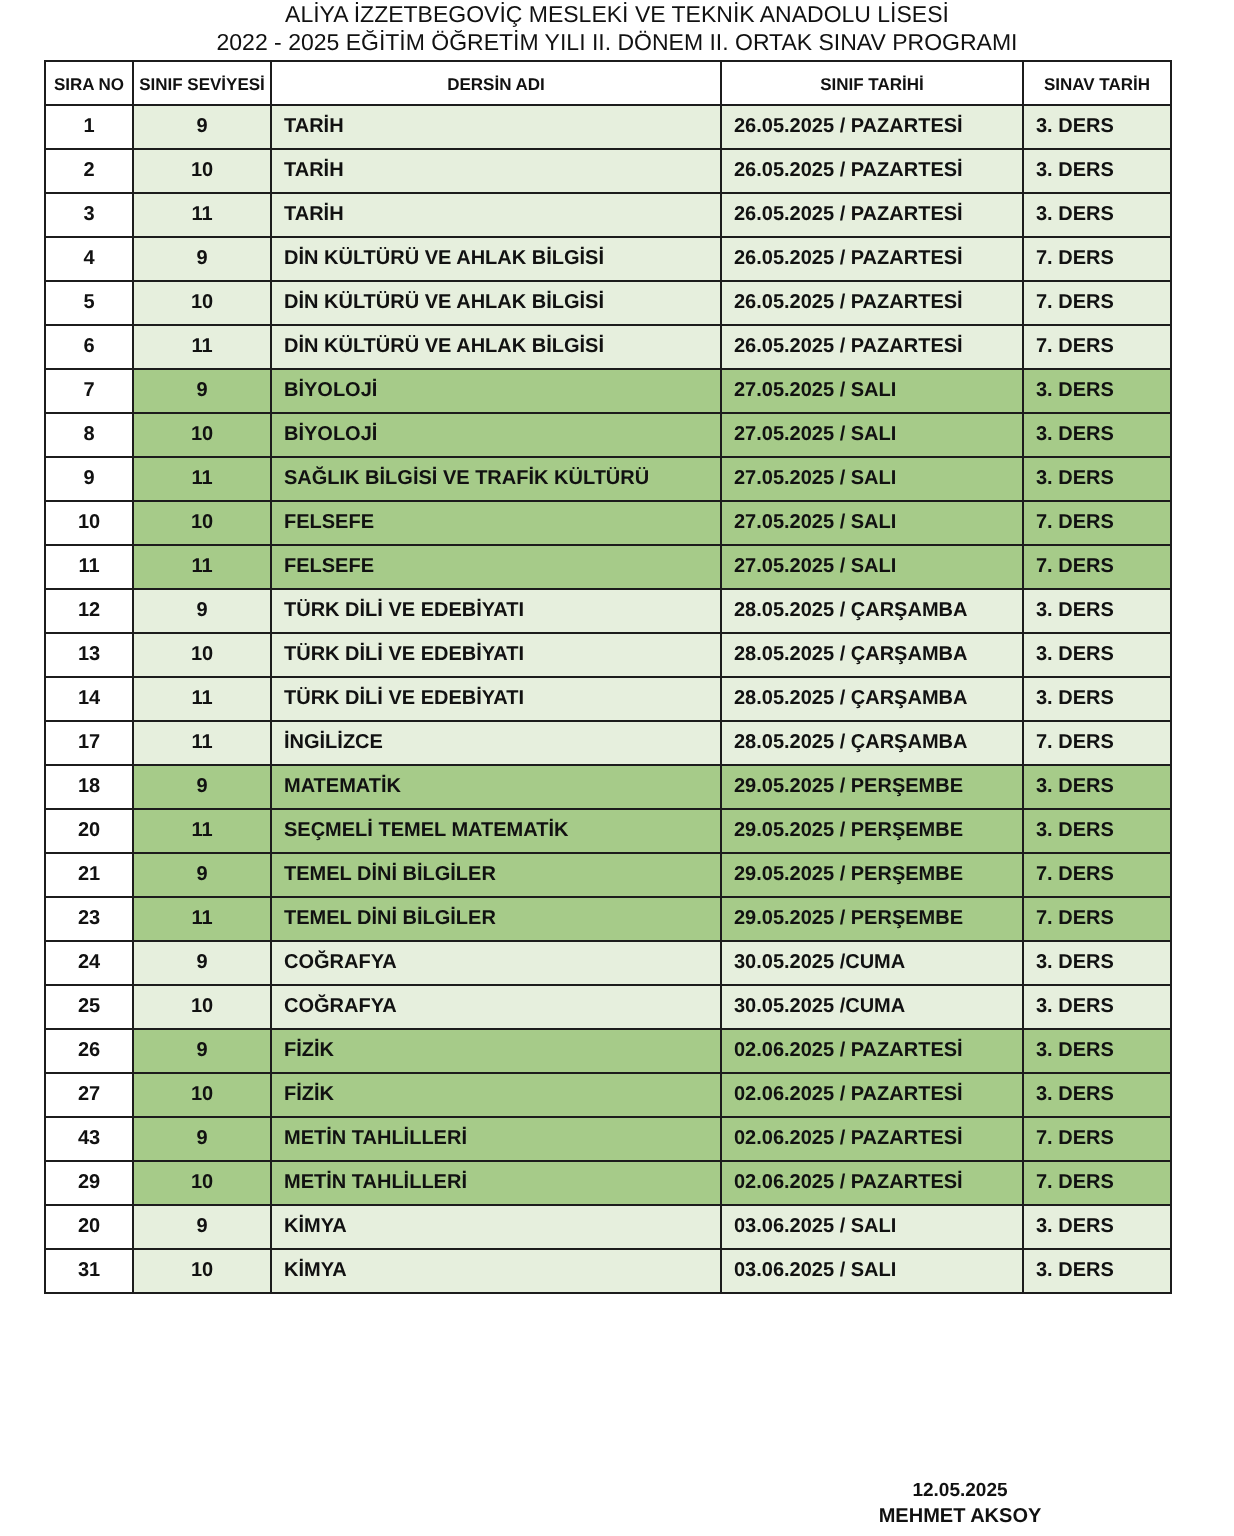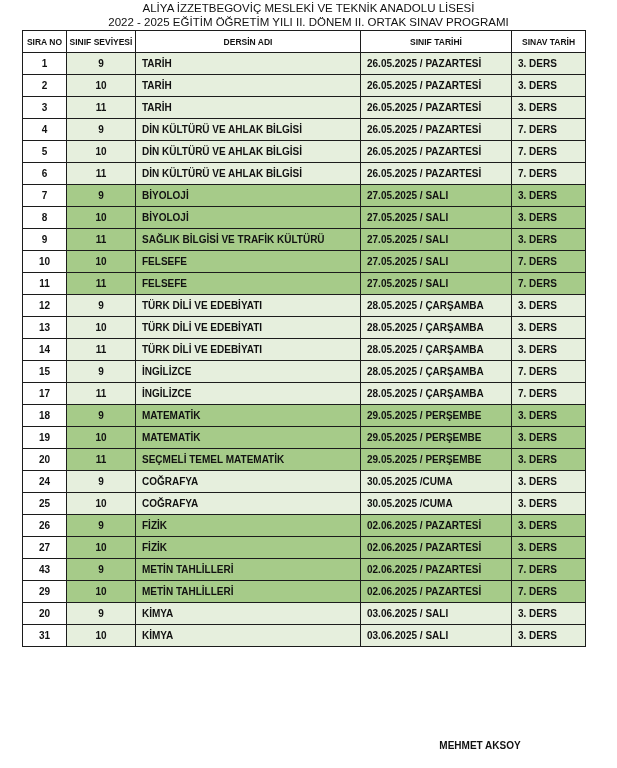--- a/index.html
+++ b/index.html
@@ -187,53 +187,53 @@
     <td class="c-period">3. DERS</td>
   </tr>
       <tr class="data-row shade-light">
     <td class="c-no">14</td>
     <td class="c-grade">11</td>
     <td class="c-subject">TÜRK DİLİ VE EDEBİYATI</td>
     <td class="c-date">28.05.2025 / ÇARŞAMBA</td>
     <td class="c-period">3. DERS</td>
   </tr>
       <tr class="data-row shade-light">
-    <td class="c-no">15</td>
-    <td class="c-grade">9</td>
+    <td class="c-no">17</td>
+    <td class="c-grade">11</td>
     <td class="c-subject">İNGİLİZCE</td>
     <td class="c-date">28.05.2025 / ÇARŞAMBA</td>
     <td class="c-period">7. DERS</td>
   </tr>
-      <tr class="data-row shade-light">
-    <td class="c-no">17</td>
-    <td class="c-grade">11</td>
-    <td class="c-subject">İNGİLİZCE</td>
-    <td class="c-date">28.05.2025 / ÇARŞAMBA</td>
-    <td class="c-period">7. DERS</td>
-  </tr>
       <tr class="data-row shade-medium">
     <td class="c-no">18</td>
     <td class="c-grade">9</td>
     <td class="c-subject">MATEMATİK</td>
     <td class="c-date">29.05.2025 / PERŞEMBE</td>
     <td class="c-period">3. DERS</td>
   </tr>
       <tr class="data-row shade-medium">
-    <td class="c-no">19</td>
-    <td class="c-grade">10</td>
-    <td class="c-subject">MATEMATİK</td>
-    <td class="c-date">29.05.2025 / PERŞEMBE</td>
-    <td class="c-period">3. DERS</td>
-  </tr>
-      <tr class="data-row shade-medium">
     <td class="c-no">20</td>
     <td class="c-grade">11</td>
     <td class="c-subject">SEÇMELİ TEMEL MATEMATİK</td>
     <td class="c-date">29.05.2025 / PERŞEMBE</td>
     <td class="c-period">3. DERS</td>
+  </tr>
+      <tr class="data-row shade-medium">
+    <td class="c-no">21</td>
+    <td class="c-grade">9</td>
+    <td class="c-subject">TEMEL DİNİ BİLGİLER</td>
+    <td class="c-date">29.05.2025 / PERŞEMBE</td>
+    <td class="c-period">7. DERS</td>
+  </tr>
+      <tr class="data-row shade-medium">
+    <td class="c-no">23</td>
+    <td class="c-grade">11</td>
+    <td class="c-subject">TEMEL DİNİ BİLGİLER</td>
+    <td class="c-date">29.05.2025 / PERŞEMBE</td>
+    <td class="c-period">7. DERS</td>
   </tr>
       <tr class="data-row shade-light">
     <td class="c-no">24</td>
     <td class="c-grade">9</td>
     <td class="c-subject">COĞRAFYA</td>
     <td class="c-date">30.05.2025 /CUMA</td>
     <td class="c-period">3. DERS</td>
   </tr>
       <tr class="data-row shade-light">
     <td class="c-no">25</td>
@@ -281,14 +281,15 @@
     <td class="c-no">31</td>
     <td class="c-grade">10</td>
     <td class="c-subject">KİMYA</td>
     <td class="c-date">03.06.2025 / SALI</td>
     <td class="c-period">3. DERS</td>
   </tr>
     </tbody>
 </table>
 
 <div class="footer-sign">
+  <div class="footer-date">12.05.2025</div>
   <div class="footer-name">MEHMET AKSOY</div>
 </div>
 
 </body></html>

